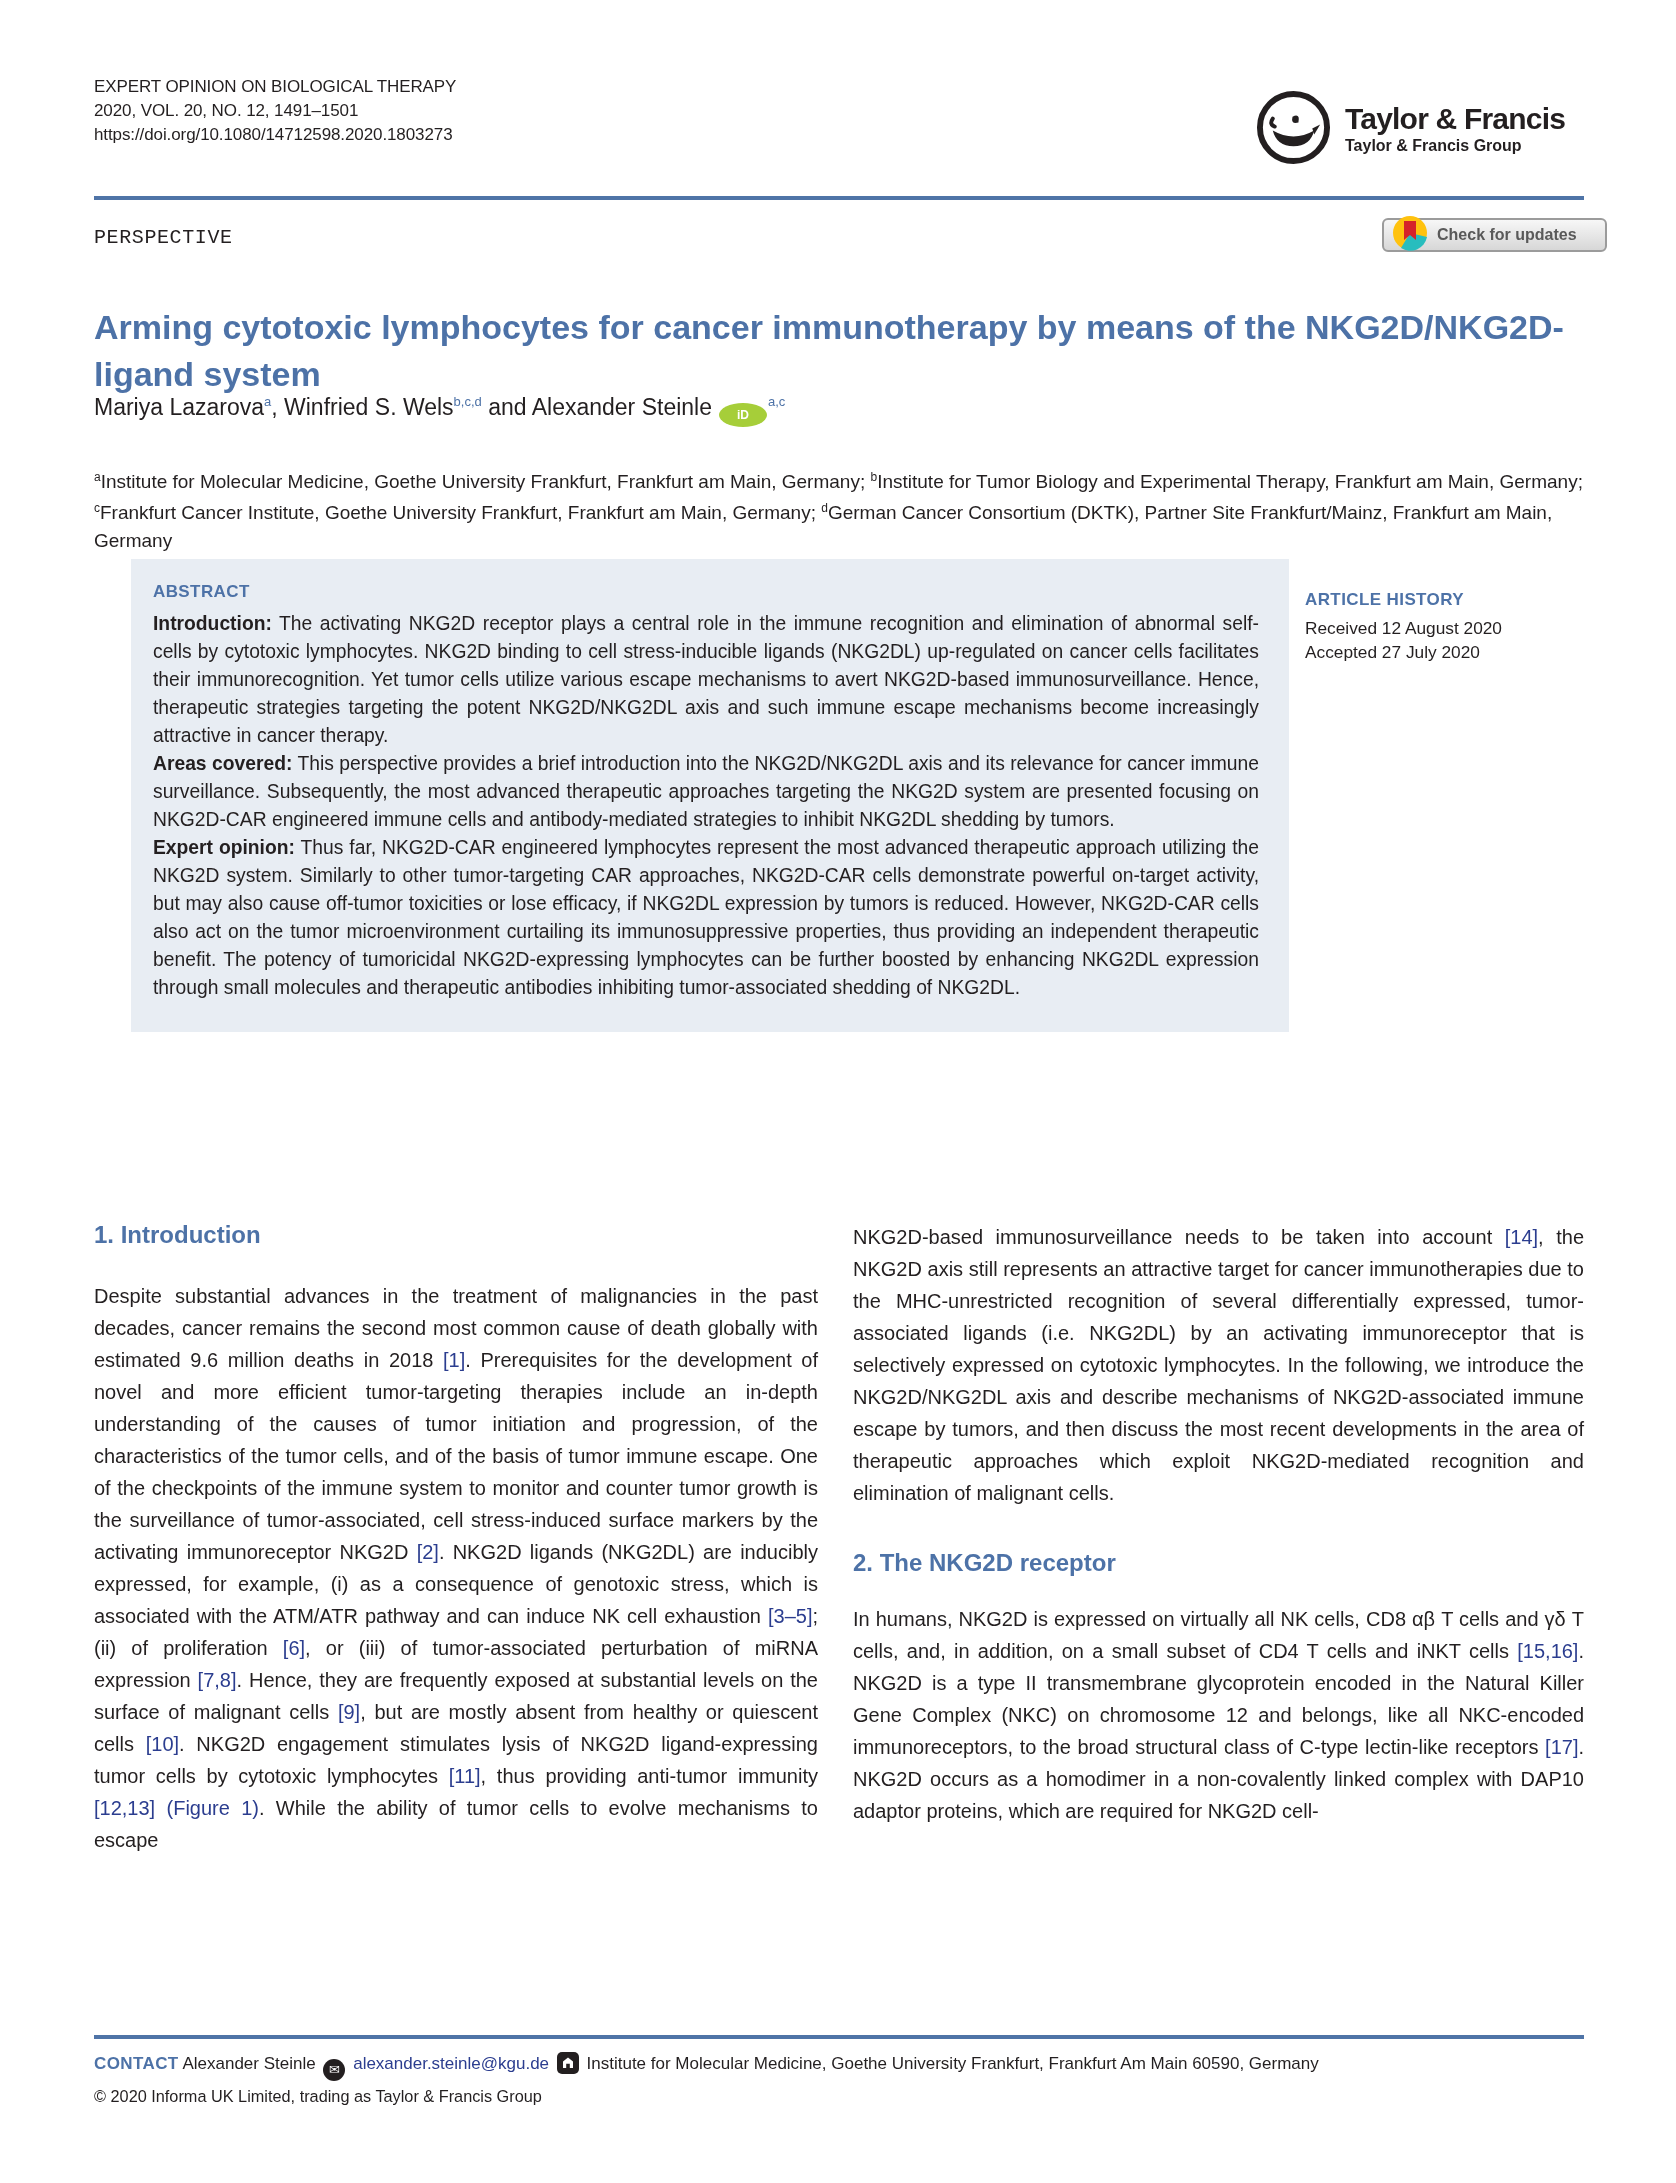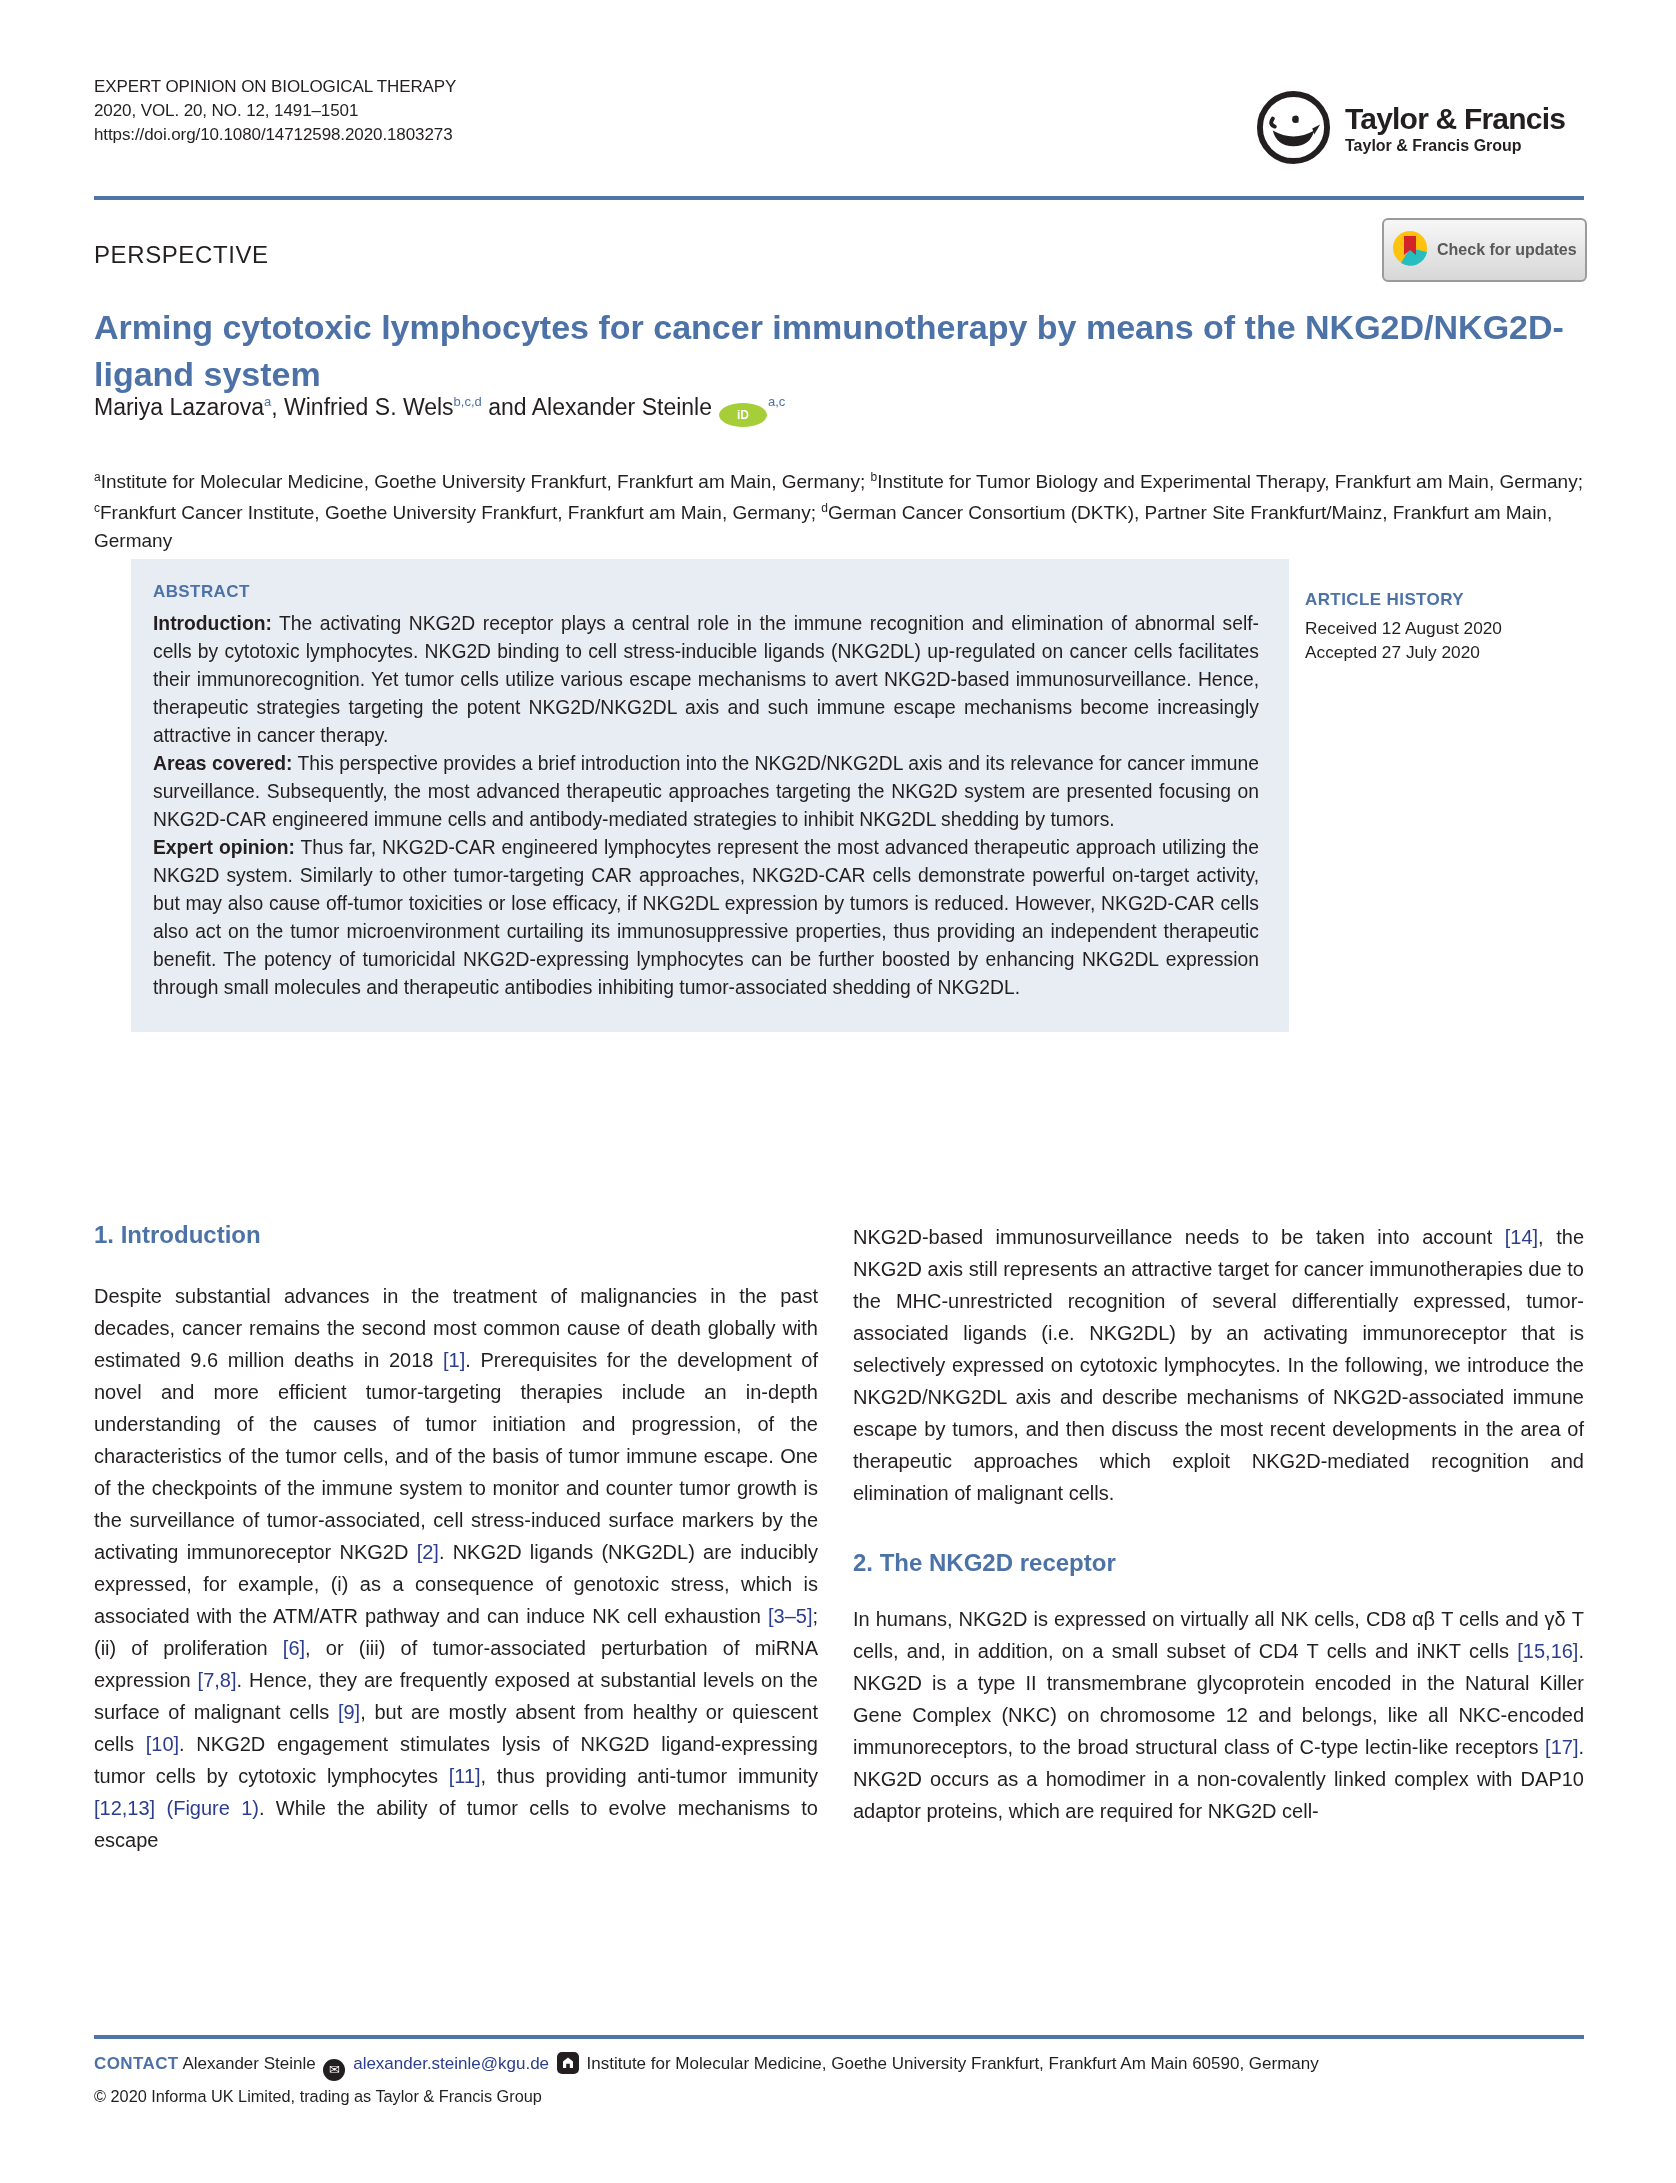--- a/index.html
+++ b/index.html
@@ -9,24 +9,24 @@
     overflow:hidden;
   }
   
   .journal-meta { position:absolute; left:94px; top:75px; font-size:17px; line-height:24px; letter-spacing:-0.1px; }
   .journal-meta .doi { color:#231f20; text-decoration:none; }
   .logo { position:absolute; left:1255px; top:89px; display:flex; align-items:center; gap:13px; }
   .logo-text-name { font-size:30px; font-weight:700; letter-spacing:-0.8px; line-height:30px; }
   .logo-text-group { font-size:16px; font-weight:700; margin-top:3px; }
   .top-rule { position:absolute; left:94px; top:196px; width:1490px; height:4px; background:var(--rule,#4f74a7); }
 
-  .article-type { position:absolute; left:94px; top:241px; font-size:24px; letter-spacing:0.6px; }
+  .article-type { position:absolute; left:94px; top:226px; font-size:20px; letter-spacing:0.6px;font-family:Liberation Mono, monospace; }
 
   .check-badge {
-    position:absolute; left:1382px; top:218px; height:64px; padding:0 8px 0 8px;
+    position:absolute; left:1382px; top:218px; height:34px; padding:0 28px 0 8px;
     display:flex; align-items:center; gap:9px; box-sizing:border-box;
     background:linear-gradient(#f7f7f7,#d7d7d7); border:2px solid #9b9b9b; border-radius:6px;
     cursor:pointer;
   }
   .check-badge-label { font-size:16px; font-weight:700; color:#595959; }
 
   .title { position:absolute; left:94px; top:281px; width:1490px; font-size:34px; line-height:47px; font-weight:700; color:var(--accent,#4d72a7); }
 
   .authors { position:absolute; left:94px; top:394px; font-size:23px; }
   .authors sup { font-size:13px; color:var(--accent,#4d72a7); }

